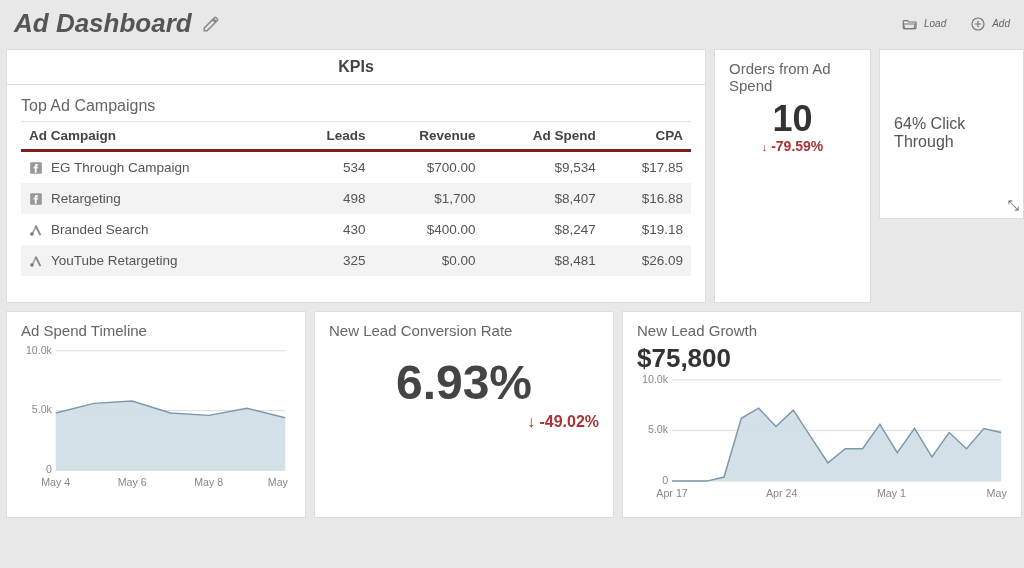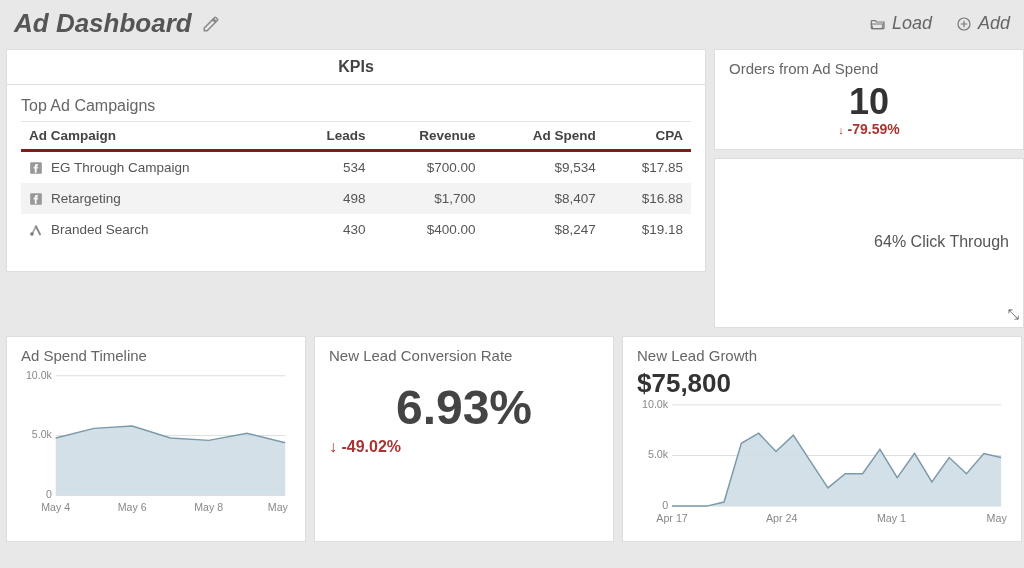--- a/index.html
+++ b/index.html
@@ -14,21 +14,21 @@
   .header {
     display: flex;
     align-items: center;
     justify-content: space-between;
     padding: 8px 14px 10px 14px;
     background: #e8e8e8;
     font-style: italic;
   }
   .header-left { display: flex; align-items: center; gap: 10px; }
   .page-title { font-size: 26px; font-weight: 700; color: #555; }
-  .header-right { display: flex; align-items: center; gap: 24px; color: #666; font-size: 18px; }
+  .header-right { display: flex; align-items: center; gap: 24px; color: #666; font-size: 10px; }
   .hdr-btn { display: flex; align-items: center; gap: 6px; cursor: pointer; }
   .icon { display: inline-flex; }
   .grid {
     display: grid;
     grid-template-columns: 700px 310px;
     grid-template-rows: auto auto;
     gap: 8px;
     padding: 0 6px 6px 6px;
   }
   .card {
@@ -50,34 +50,34 @@
   table.campaigns th {
     text-align:left; font-weight:600; color:#444; padding:6px 8px;
     border-top:1px solid #e2e2e2; border-bottom:3px solid #7f1d1d;
   }
   table.campaigns th.num, table.campaigns td.num { text-align:right; }
   table.campaigns td { padding:8px 8px; color:#555; }
   table.campaigns tbody tr:nth-child(even) td { background:#f3f3f3; }
   .camp-name { display:flex; align-items:center; gap:8px; }
   .platform-icon { width:14px; height:14px; display:inline-flex; color:#888; }
   
-  .right-stack { grid-column:2; grid-row:1; display:flex; flex-direction:column; gap:8px; }
+  .right-stack { grid-column:2; grid-row:1; display:flex; flex-direction:row; gap:8px; }
   .orders-card { text-align:left; }
   .big-metric { text-align:center; font-size:36px; font-weight:700; color:#333; line-height:1.05; }
   .delta { text-align:center; font-size:14px; color:#a33; font-weight:600; }
   .delta .arrow { font-size:11px; }
   .ctr-card { height:170px; display:flex; align-items:center; justify-content:flex-end; position:relative; }
   .ctr-text { font-size:16px; color:#555; }
   .resize-handle { position:absolute; right:4px; bottom:4px; color:#555; font-size:14px; }
   
   .bottom-row { grid-column: 1 / span 2; display:grid; grid-template-columns: 300px 300px 400px; gap:8px; }
   .chart-svg { width:100%; }
   .axis-text { font-size:11px; fill:#888; }
   .huge-metric { text-align:center; font-size:48px; font-weight:700; color:#444; margin-top:20px; line-height:1; }
-  .delta2 { text-align:left; font-size:16px; color:#a33; font-weight:600; margin-top:6px; }
+  .delta2 { text-align:right; font-size:16px; color:#a33; font-weight:600; margin-top:6px; }
   .growth-value { font-size:26px; font-weight:700; color:#333; margin-top:-2px; }
 </style>
 </head>
 <body>
 
 <div class="header">
   <div class="header-left">
     <span class="page-title">Ad Dashboard</span>
     <span class="icon">
       <svg width="18" height="18" viewBox="0 0 24 24" fill="none" stroke="#888" stroke-width="2">
@@ -168,20 +168,38 @@
                       <circle cx="5" cy="19" r="3" fill="#777"></circle>
                     </svg>
                   </span>
                   <span>Branded Search</span>
                 </div>
               </td>
               <td class="num">430</td>
               <td class="num">$400.00</td>
               <td class="num">$8,247</td>
               <td class="num">$19.18</td>
+            </tr>
+            <tr>
+              <td>
+                <div class="camp-name">
+                  <span class="platform-icon">
+                    <svg width="14" height="14" viewBox="0 0 24 24">
+                      <path d="M3 20 L11 4 L14 5.5 L6 21 Z" fill="#aaa"></path>
+                      <path d="M13 4 L21 20 L18 21.5 L10 5.5 Z" fill="#888"></path>
+                      <circle cx="5" cy="19" r="3" fill="#777"></circle>
+                    </svg>
+                  </span>
+                  <span>YouTube Retargeting</span>
+                </div>
+              </td>
+              <td class="num">325</td>
+              <td class="num">$0.00</td>
+              <td class="num">$8,481</td>
+              <td class="num">$26.09</td>
             </tr>
           </tbody>
       </table>
     </div>
   </div>
 
   <div class="right-stack">
     <div class="card orders-card">
       <div class="card-title">Orders from Ad Spend</div>
       <div class="big-metric">10</div>

